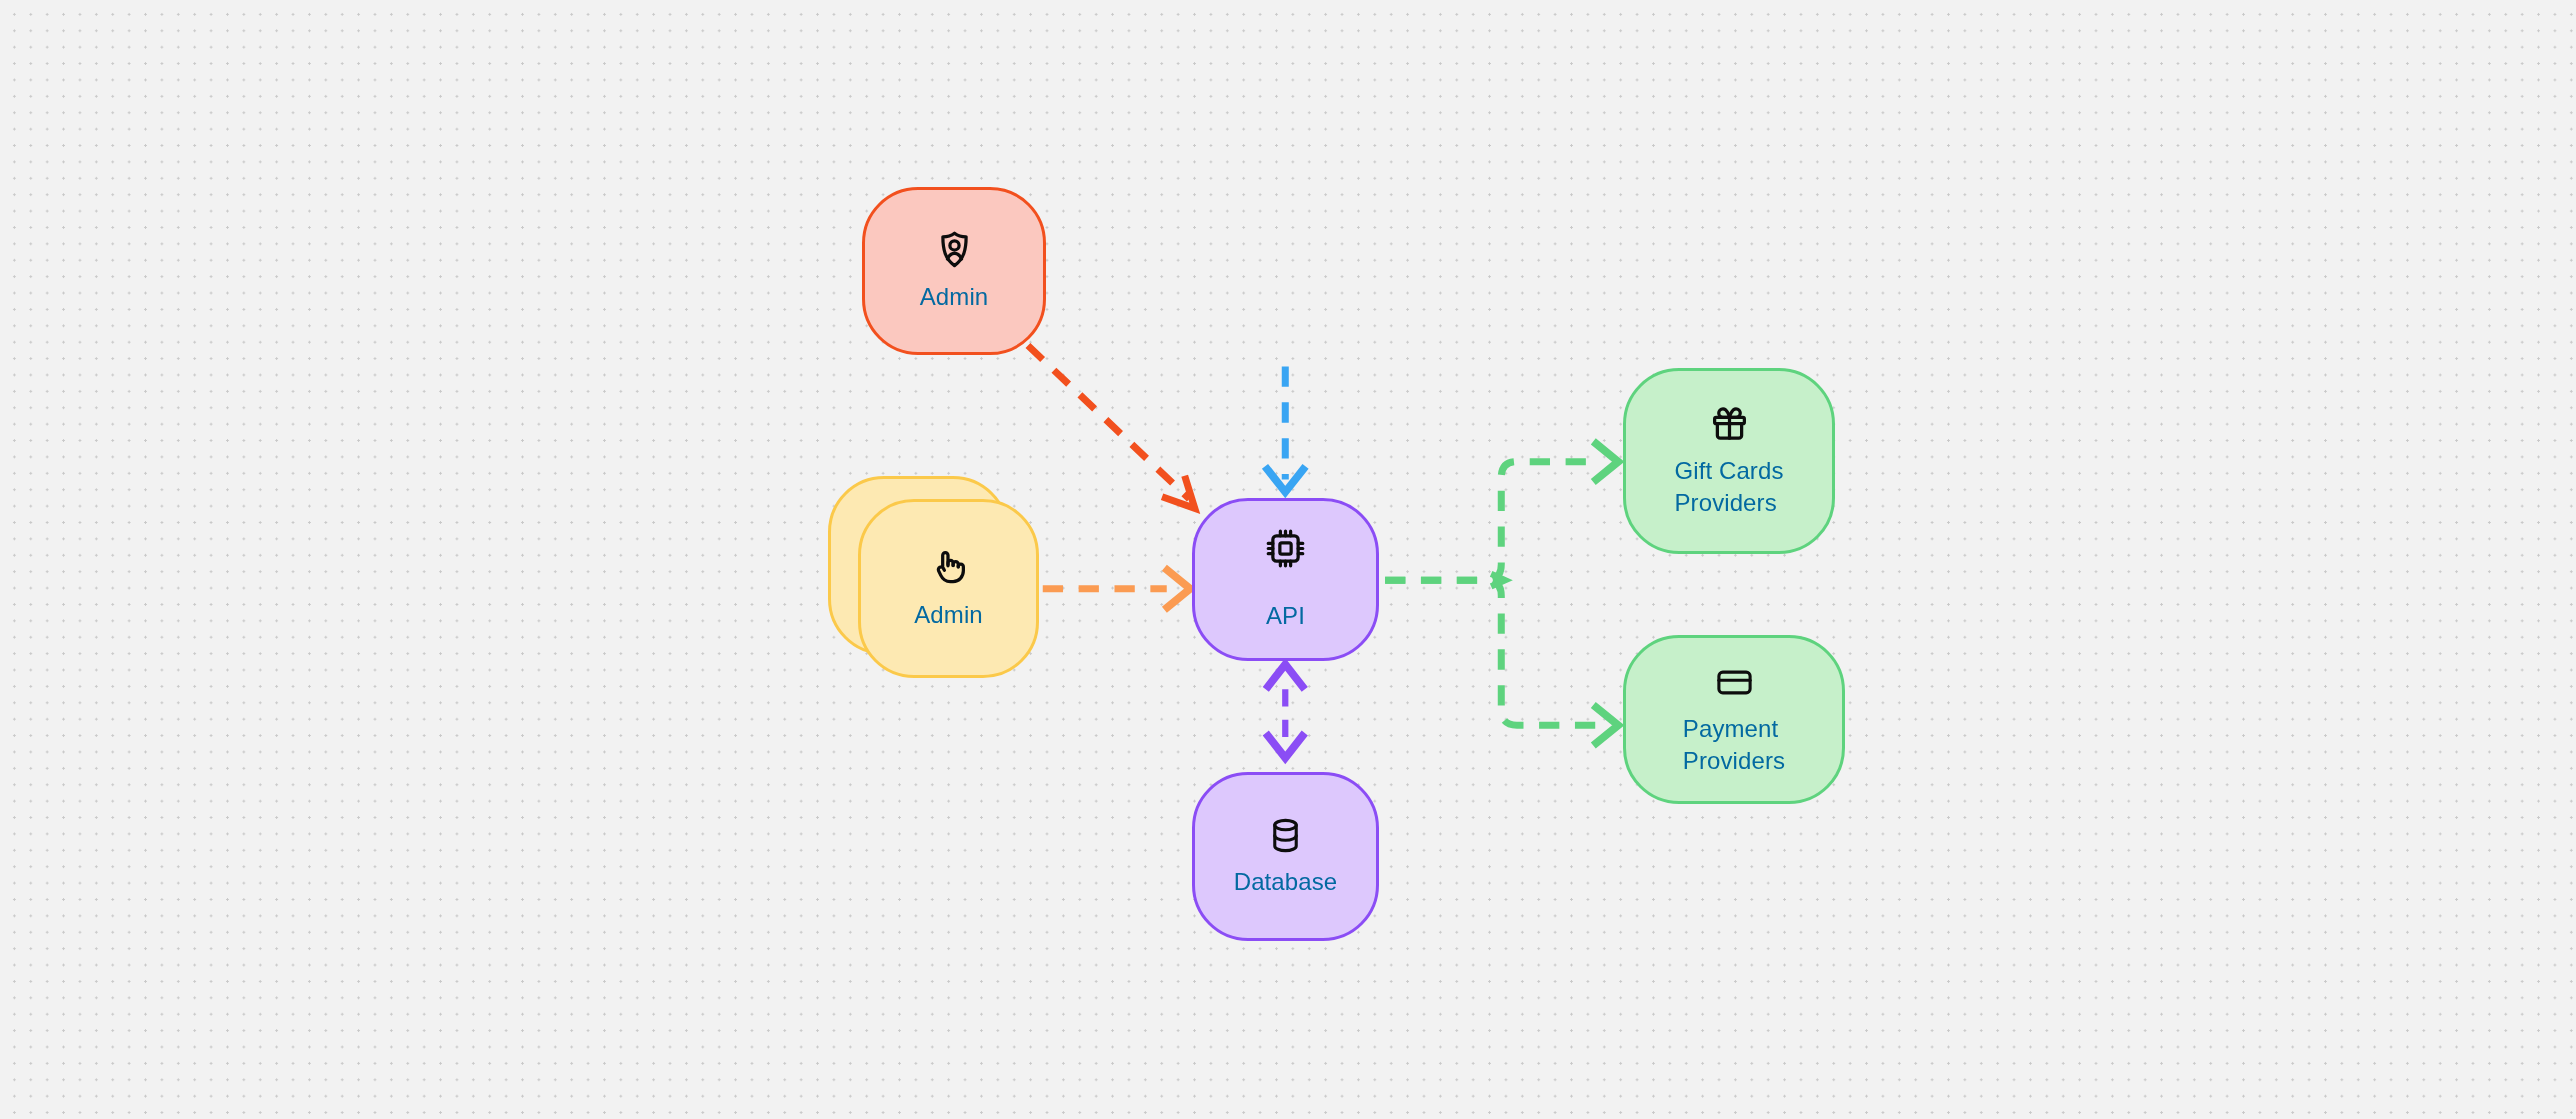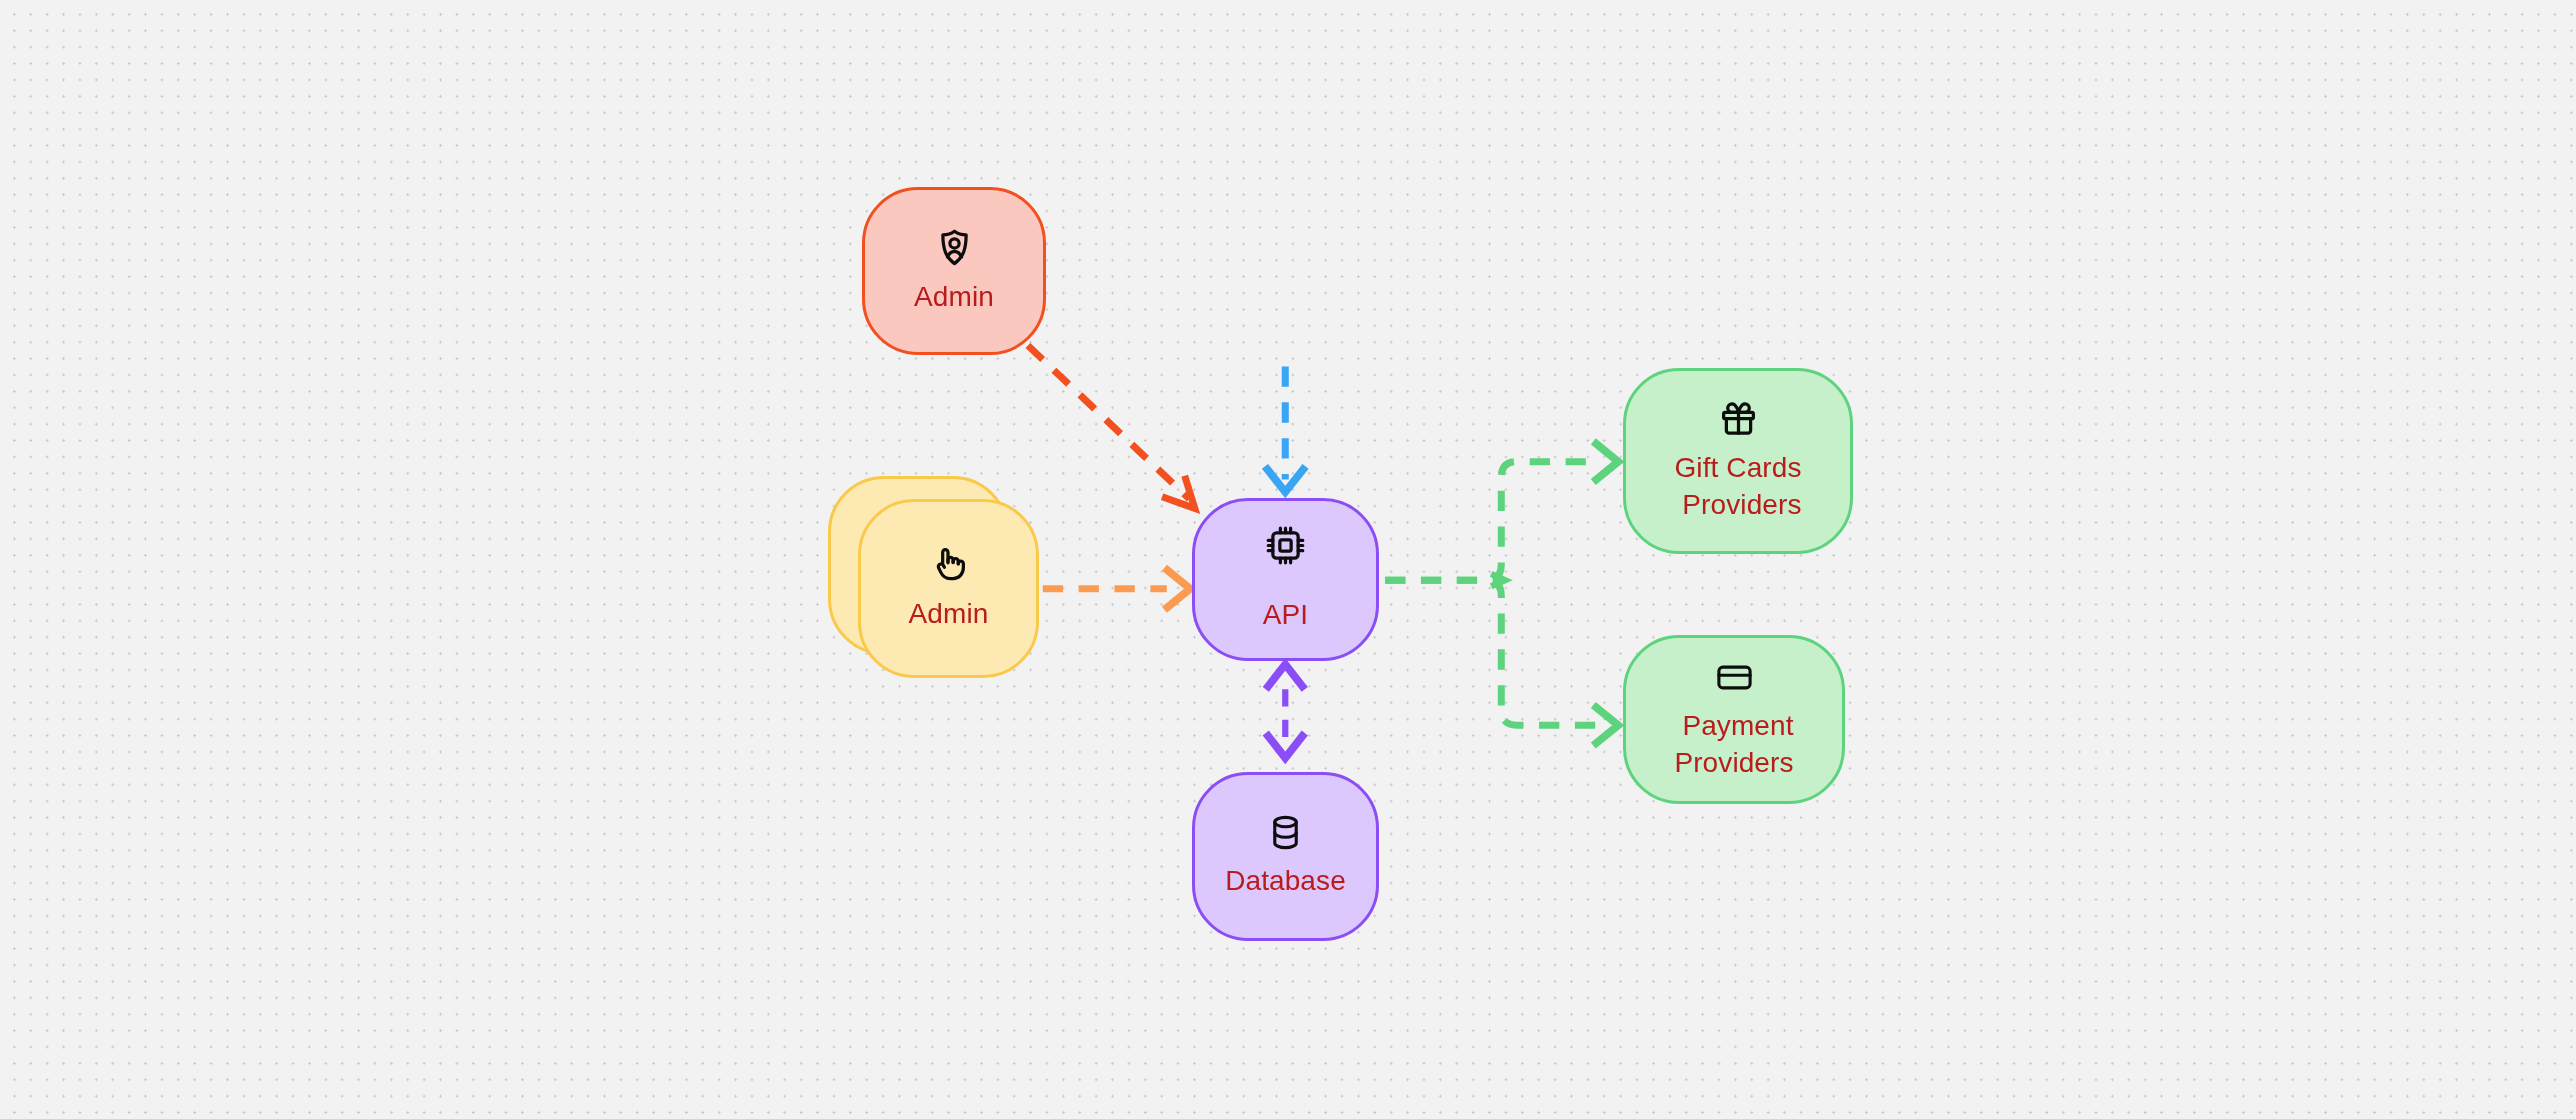--- a/index.html
+++ b/index.html
@@ -46,24 +46,24 @@
     border-width: 3.9px;
     border-radius: 56px;
     z-index: 5;
   }
   .node .icon {
     display: block;
     line-height: 0;
     margin-bottom: 11px;
   }
   .node .label {
-    font-size: 28px;
+    font-size: 24px;
     line-height: 1.32;
-    color: #b91c1c;
-    text-align: right;
+    color: #0369a1;
+    text-align: left;
     letter-spacing: 0.1px;
     white-space: pre-line;
   }
 
   
   .stack-back {
     position: absolute;
     box-sizing: border-box;
     border-style: solid;
     border-width: 3.9px;
@@ -157,21 +157,21 @@
     <span class="icon">
       <svg width="39" height="39" viewBox="0 0 24 24" fill="none" stroke="#0d0d0d" stroke-width="1.9" stroke-linecap="round" stroke-linejoin="round">
         <ellipse cx="12" cy="5.6" rx="6.6" ry="2.9"></ellipse>
         <path d="M5.4 5.6 V 18.4 c 0 1.6 3 2.9 6.6 2.9 s 6.6 -1.3 6.6 -2.9 V 5.6"></path>
         <path d="M5.4 12 c 0 1.6 3 2.9 6.6 2.9 s 6.6 -1.3 6.6 -2.9"></path>
       </svg>
     </span>
     <span class="label">Database</span>
   </div>
 
-  <div class="node" style="left:1623px; top:368px; width:230px; height:186px; background:#c6f0ca; border-color:#5ed37e;">
+  <div class="node" style="left:1623px; top:368px; width:212px; height:186px; background:#c6f0ca; border-color:#5ed37e;">
     <span class="icon">
       <svg width="41" height="41" viewBox="0 0 24 24" fill="none" stroke="#0d0d0d" stroke-width="1.9" stroke-linecap="round" stroke-linejoin="round">
         <rect x="3.3" y="8.4" width="17.4" height="3.7" rx="0.9"></rect>
         <path d="M4.9 12.1 V 19 a 1.6 1.6 0 0 0 1.6 1.6 h 11 A 1.6 1.6 0 0 0 19.1 19 v -6.9"></path>
         <path d="M12 8.4 V 20.6"></path>
         <path d="M12 8.4 C 12 8.4 10.9 3.4 8.2 3.4 a 2.5 2.5 0 0 0 0 5 Z"></path>
         <path d="M12 8.4 C 12 8.4 13.1 3.4 15.8 3.4 a 2.5 2.5 0 0 1 0 5 Z"></path>
       </svg>
     </span>
     <span class="label">Gift Cards

